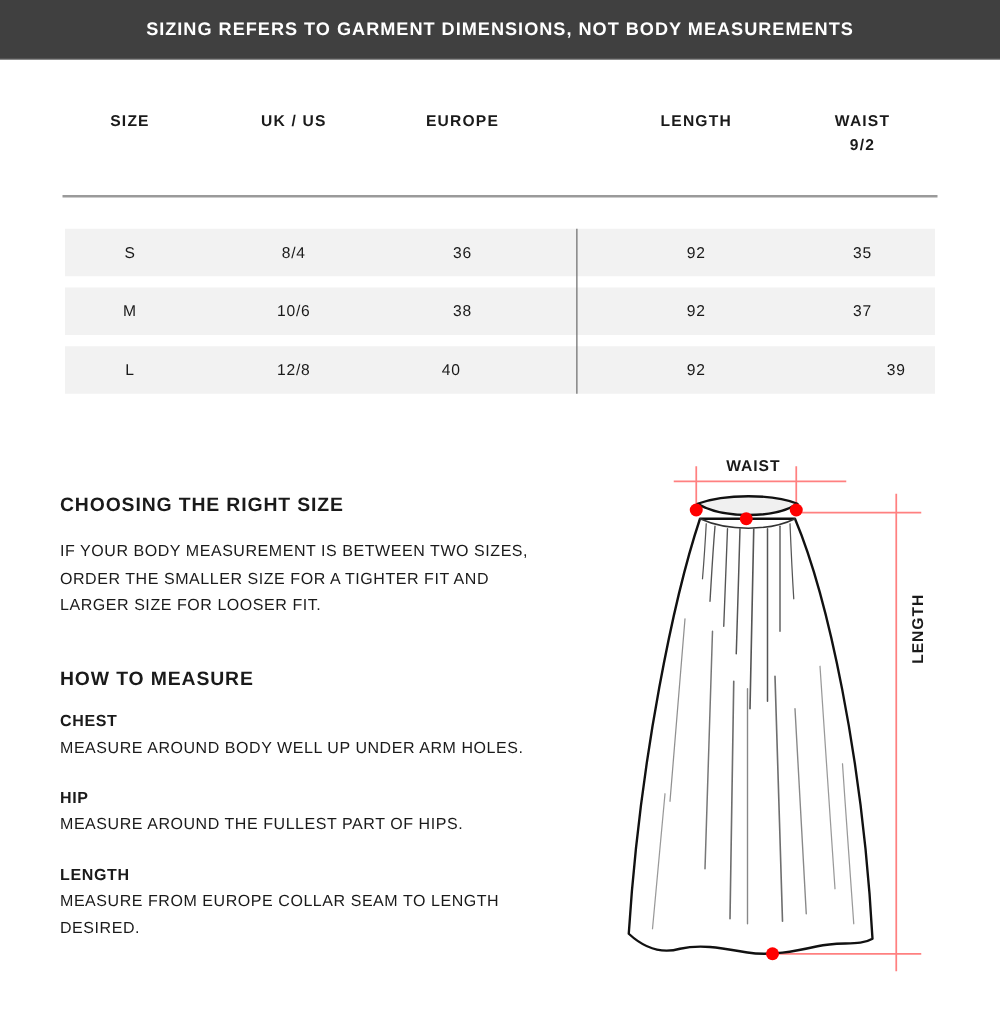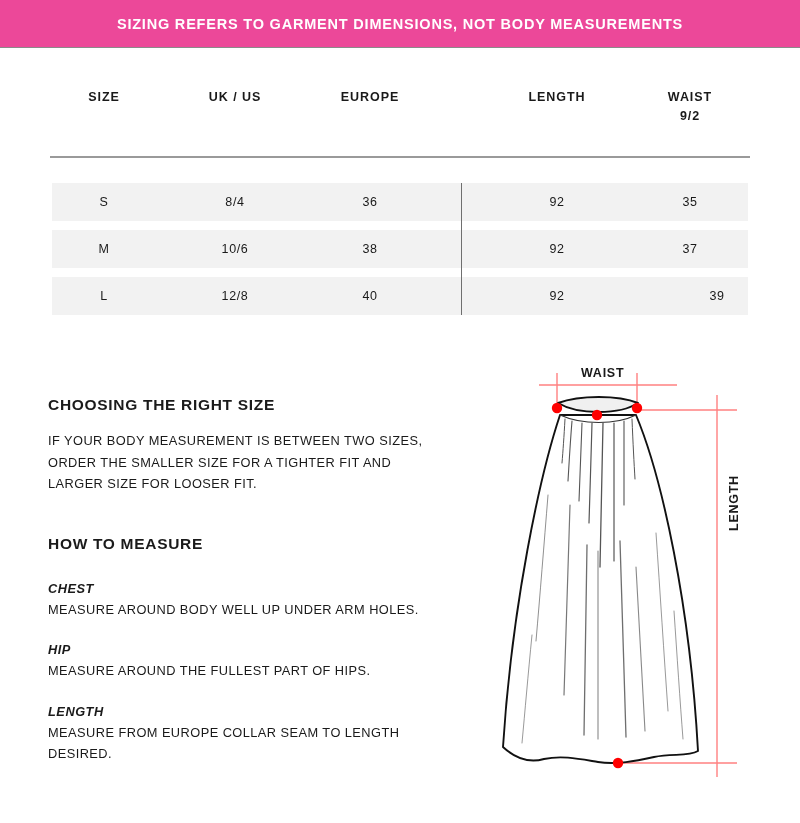--- a/index.html
+++ b/index.html
@@ -8,21 +8,21 @@
     background:#ffffff;
     font-family:"Liberation Sans", sans-serif;
     color:#1a1a1a;
     overflow:hidden;
   }
   .page { position:relative; width:800px; height:823px; }
 
   
   .banner {
     position:absolute; left:0; top:0; width:800px; height:48px;
-    background:#ec4899;
+    background:#404040;
     display:flex; align-items:center; justify-content:center;
     border-bottom:1px solid #8a8a8a;
   }
   .banner-text {
     color:#ffffff;
     font-size:14.5px;
     font-weight:700;
     letter-spacing:0.055em;
     white-space:nowrap;
   }
@@ -65,25 +65,24 @@
   
   .copy { position:absolute; left:48px; top:396px; width:420px; }
   .h2 {
     font-size:15.5px; font-weight:700; letter-spacing:0.045em;
     margin-bottom:16px;
   }
   .para {
     font-size:12.8px; font-weight:400; letter-spacing:0.035em;
     line-height:21.5px; color:#1a1a1a;
   }
-  .h2.second { margin-top:40px; margin-bottom:28px; }
+  .h2.second { margin-top:40px; margin-bottom:16px; }
   .term {
     font-size:12.8px; font-weight:700; letter-spacing:0.04em;
     margin-bottom:3px;
-    font-style:italic;
   }
   .def {
     font-size:12.8px; font-weight:400; letter-spacing:0.035em;
     line-height:21.5px; margin-bottom:22px;
   }
   .def.last { margin-bottom:0; }
 
   
   .diagram { position:absolute; left:470px; top:355px; width:330px; height:440px; }
   .diagram svg { display:block; }
@@ -148,21 +147,21 @@
         <div class="cell" style="left:0px;   width:104px;">M</div>
         <div class="cell" style="left:126px; width:114px;">10/6</div>
         <div class="cell" style="left:261px; width:114px;">38</div>
         <div class="cell" style="left:448px; width:114px;">92</div>
         <div class="cell" style="left:581px; width:114px;">37</div>
       </div>
 
       <div class="row r2">
         <div class="cell" style="left:0px;   width:104px;">L</div>
         <div class="cell" style="left:126px; width:114px;">12/8</div>
-        <div class="cell" style="left:261px; width:114px;text-align:center;">40</div>
+        <div class="cell" style="left:252px; width:114px;text-align:center;">40</div>
         <div class="cell" style="left:448px; width:114px;">92</div>
         <div class="cell" style="left:608px; width:114px;">39</div>
       </div>
 
       <div class="vdivider"></div>
     </div>
   </div>
 
   <div class="copy">
 

